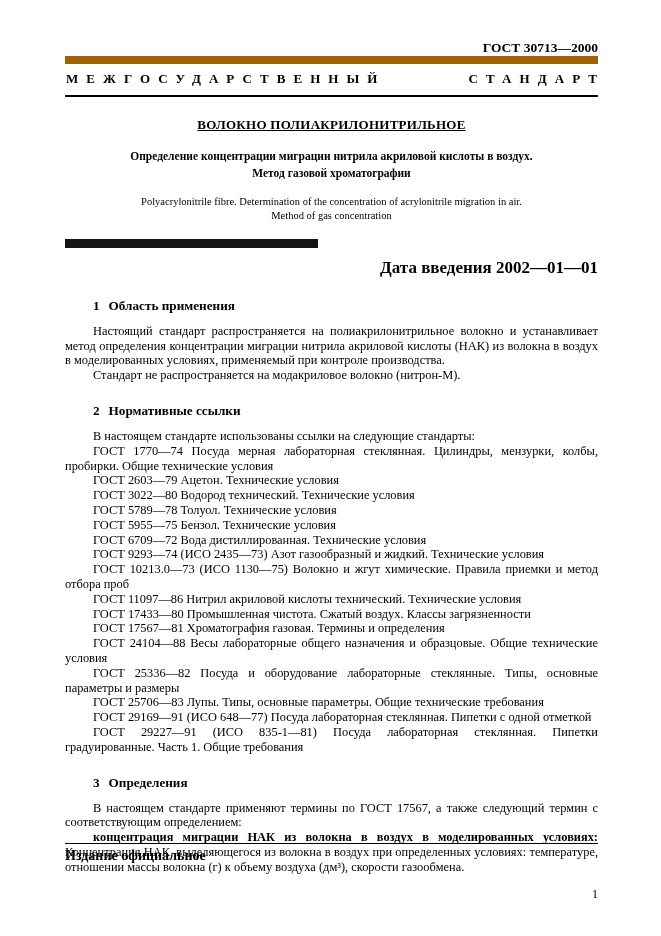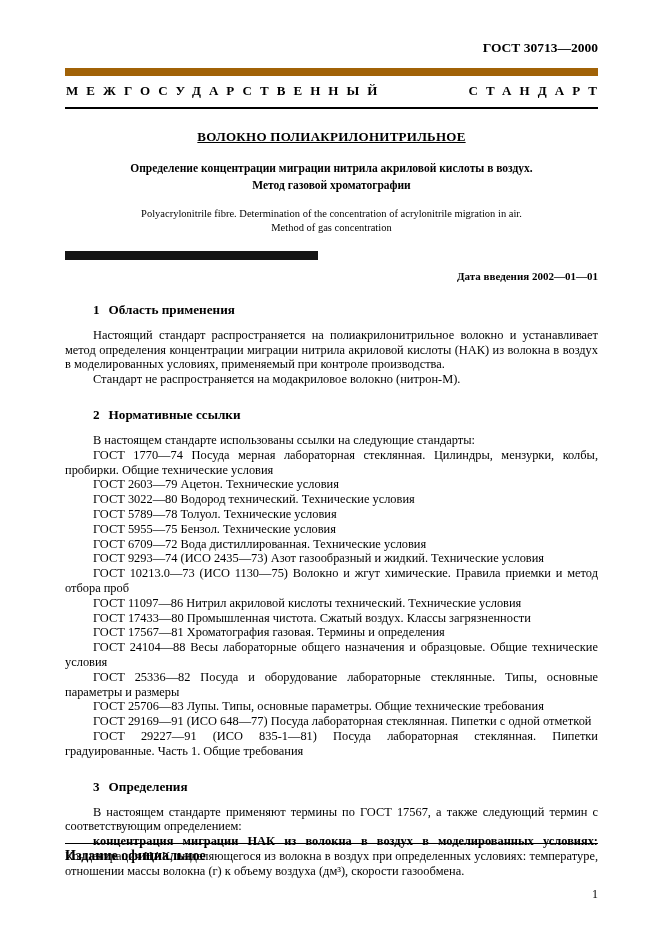--- a/index.html
+++ b/index.html
@@ -13,21 +13,20 @@
   }
   .page {
     position:relative;
     width:661px; height:936px;
     padding:40px 63px 0 65px;
   }
   .doc-number {
     text-align:right;
     font-weight:bold;
     font-size:13.5px;
-    margin-bottom:12px;
   }
   .band {
     border-top:8px solid #a16207;
     border-bottom:2px solid #000;
     padding:7px 1px 8px 1px;
     display:flex;
     justify-content:space-between;
     font-weight:bold;
     font-size:13px;
   }
@@ -55,21 +54,21 @@
     line-height:1.35;
   }
   .scan-bar {
     width:253px; height:9px;
     background:#151515;
     margin-top:16px;
   }
   .date-line {
     text-align:right;
     font-weight:bold;
-    font-size:11px;
+    font-size:17px;
     margin-top:10px;
   }
   h2 {
     font-size:13.2px;
     font-weight:bold;
     margin:20px 0 10px 28px;
   }
   h2 .num { margin-right:9px; }
   p.body {
     font-size:12.4px;

